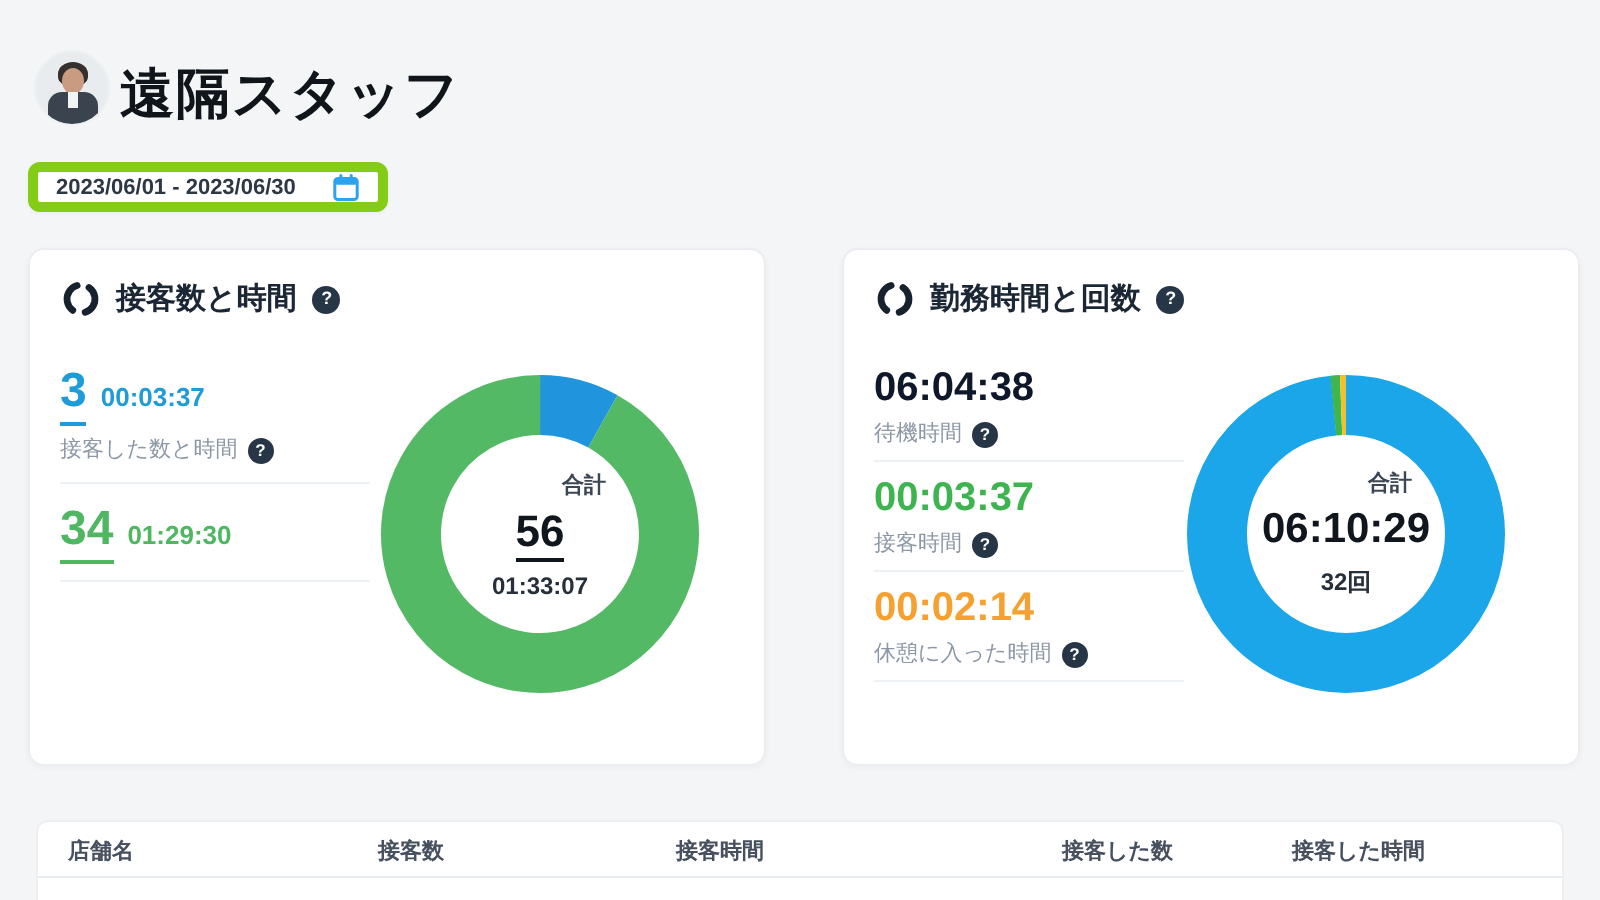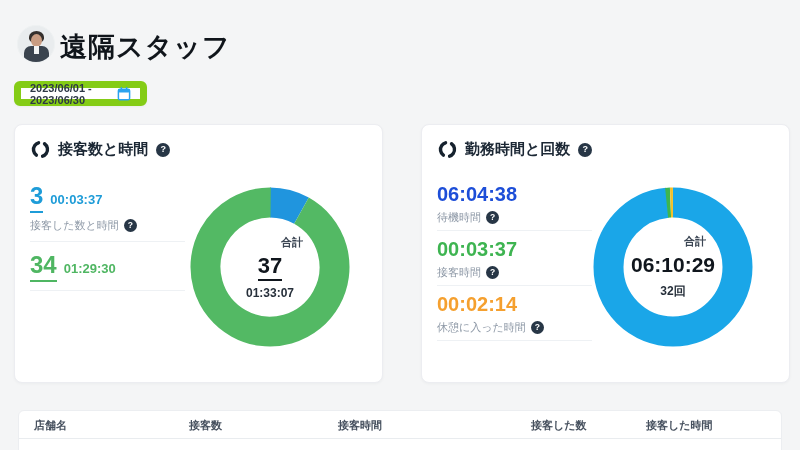--- a/index.html
+++ b/index.html
@@ -21,22 +21,22 @@
   .av-hair { position:absolute; left:11px; top:5px; width:15px; height:12px; border-radius:50% 50% 40% 40%; background:#35302d; }
   .av-head { position:absolute; left:13px; top:8px; width:11px; height:13px; border-radius:50%; background:#c99c82; }
   .av-body { position:absolute; left:6px; top:20px; width:25px; height:18px; border-radius:7px 7px 0 0; background:#3a434e; }
   .av-shirt { position:absolute; left:16px; top:20px; width:5px; height:8px; background:#f2f3f4; }
   .page-title {
     position:absolute; left:60px; top:29px;
     font-size:27px; font-weight:700; color:#10151b; letter-spacing:1px;
   }
   .date-box {
     position:absolute; left:14px; top:81px;
-    width:133px; height:25px;
-    background:#fff; border:7px solid #84cc16; border-radius:6px;
+    width:180px; height:25px;
+    background:#fff; border:5px solid #84cc16; border-radius:6px;
     display:flex; align-items:center; padding:0 9px;
     box-shadow:0 1px 2px rgba(20,40,80,.04);
     cursor:pointer;
   }
   .date-box .date-text { font-size:11px; font-weight:600; color:#2c3razor; color:#2d3845; flex:1; }
   .cal-icon { width:14px; height:14px; display:block; }
 
   
   .card {
     position:absolute; top:124px; width:369px; height:259px;
@@ -157,38 +157,38 @@
     </div>
   </div>
 
   <div class="donut-wrap">
     <svg id="donut0" viewBox="0 0 160 160">
         <circle cx="80" cy="80" r="64.5" fill="none" stroke="#2095de" stroke-width="30" stroke-dasharray="32.859360998358106 405.2654523130833" transform="rotate(-90 80 80)"></circle>
         <circle cx="80" cy="80" r="64.5" fill="none" stroke="#53b964" stroke-width="30" stroke-dasharray="372.4060913147252 405.2654523130833" transform="rotate(-60.81081081081081 80 80)"></circle>
       </svg>
     <div class="donut-center">
       <span class="dc-label">合計</span>
-      <span class="dc-value linked">37</span>
+      <span class="dc-value linked">56</span>
       <span class="dc-sub">01:33:07</span>
     </div>
   </div>
 </div>
 
 <div class="card right">
   <div class="card-head">
     <svg class="spinner-icon" viewBox="0 0 19 19">
       <circle cx="9.5" cy="9.5" r="7" fill="none" stroke="#16222e" stroke-width="3.4" stroke-dasharray="15.5 6.5" stroke-linecap="round" transform="rotate(-55 9.5 9.5)"></circle>
     </svg>
     <span class="card-title">勤務時間と回数</span>
     <span class="help-icon"></span>
   </div>
 
   <div class="stats">
     <div class="stat-block">
-      <div class="big-time" style="color: #1d4ed8;">06:04:38</div>
+      <div class="big-time" style="color: #0f172a;">06:04:38</div>
       <div class="stat-label">
         <span>待機時間</span>
         <span class="help-icon help-sm"></span>
       </div>
       <hr>
     </div>
     <div class="stat-block">
       <div class="big-time" style="color: rgb(62, 180, 81);">00:03:37</div>
       <div class="stat-label">
         <span>接客時間</span>

